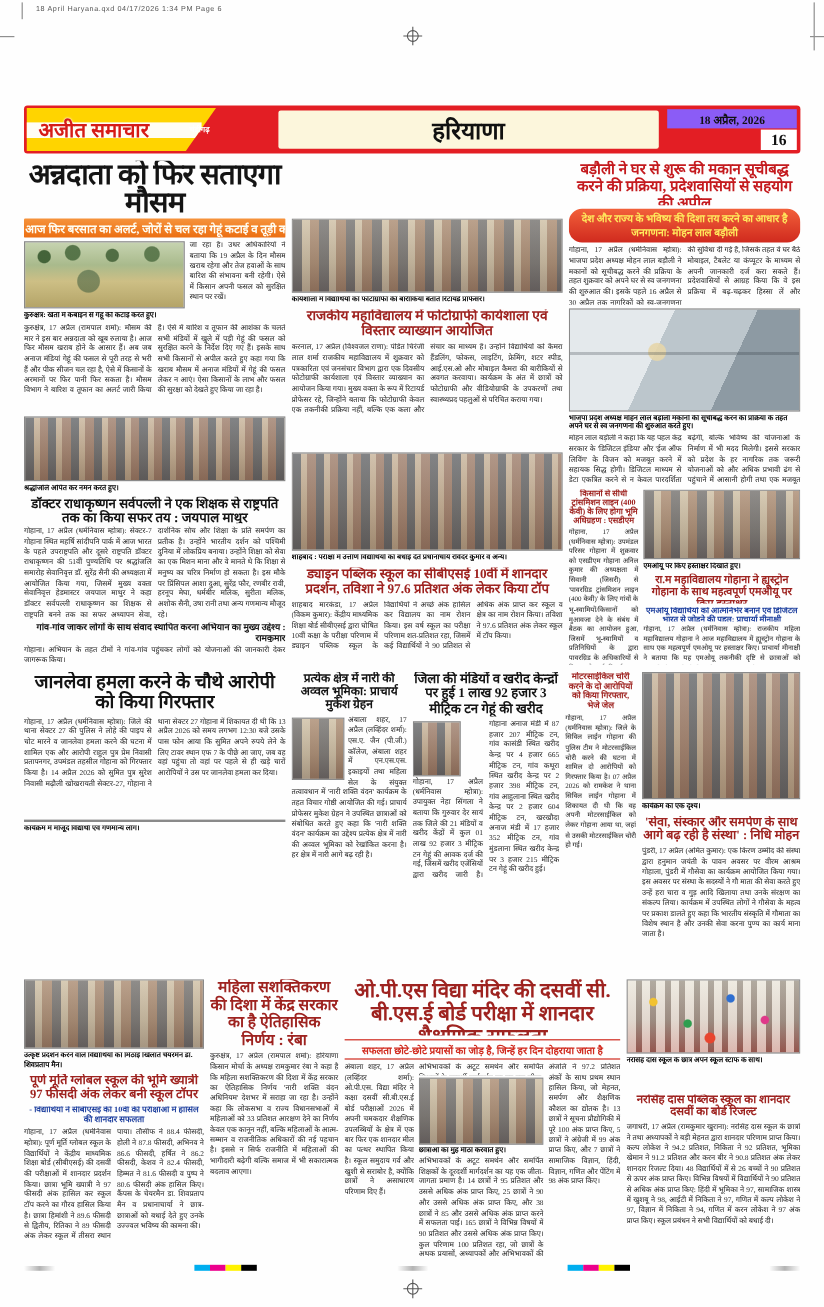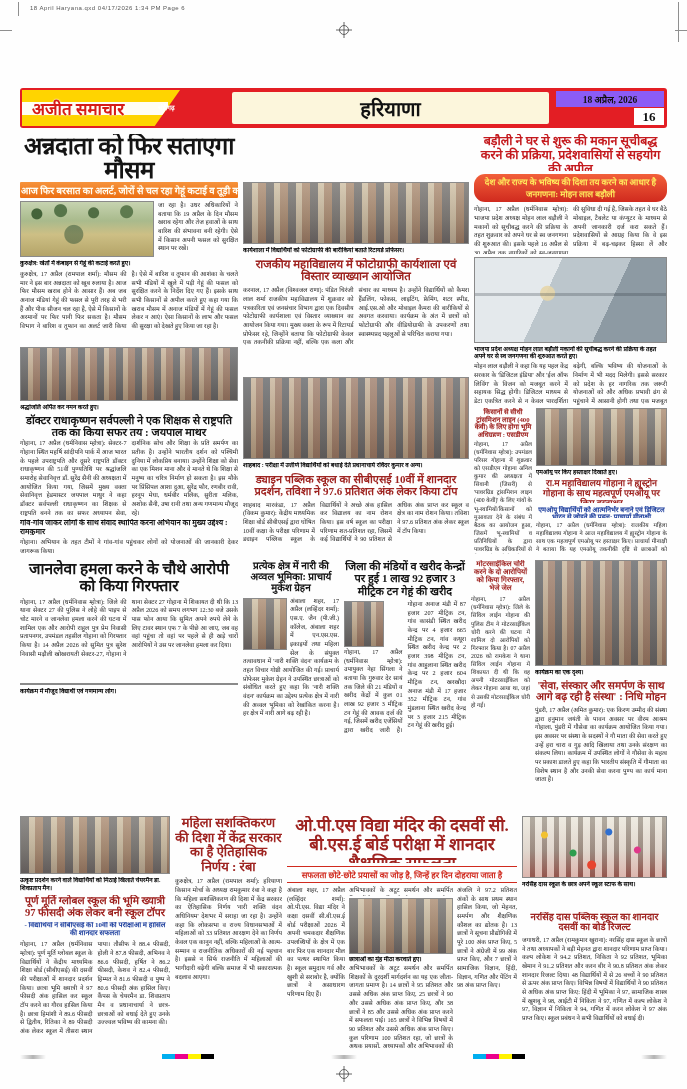--- a/index.html
+++ b/index.html
@@ -29,21 +29,21 @@
   .content{position:absolute;left:20px;top:134px;width:647px;}
   .band{display:flex;gap:5px;margin-bottom:6px;}
   .col{display:flex;flex-direction:column;gap:3px;overflow:hidden;}
   .row{display:flex;gap:4px;}
   .fill{flex:1 1 auto;min-height:0;}
   
   .t{font-size:6.2px;line-height:1.4;text-align:justify;color:#1b1b1b;overflow:hidden;}
   .c2{column-count:2;column-gap:5px;}
   .c3{column-count:3;column-gap:5px;}
   .cap{font-size:6.1px;font-weight:bold;color:#000;line-height:1.25;overflow:hidden;}
-  .h{font-weight:bold;color:#141414;margin:0;line-height:1.12;overflow:hidden;}
+  .h{font-weight:bold;color:#141414;margin:0;line-height:1.12;overflow:hidden;text-align:right;}
   .center{text-align:center;}
   .maroon{color:#9e2320;}
   .red{color:#c41a1e;}
   .blue{color:#1d3f9e;}
   .h-xl{font-size:24px;line-height:1.02;letter-spacing:-.5px;}
   .bar-orange{background:linear-gradient(180deg,#f6933c,#ec6f12);color:#fffdf3;font-size:9.6px;font-weight:bold;
               text-align:center;padding:2px 1px;border-radius:1px;white-space:nowrap;overflow:hidden;}
   .bar-red{background:linear-gradient(180deg,#f2603a,#d02a1e);color:#ffe95c;font-size:8.6px;font-weight:bold;
            text-align:center;padding:2px 2px;border-radius:11px;}
   .subhead-box{color:#d02a1e;border-top:1px solid #d02a1e;border-bottom:1px solid #d02a1e;

